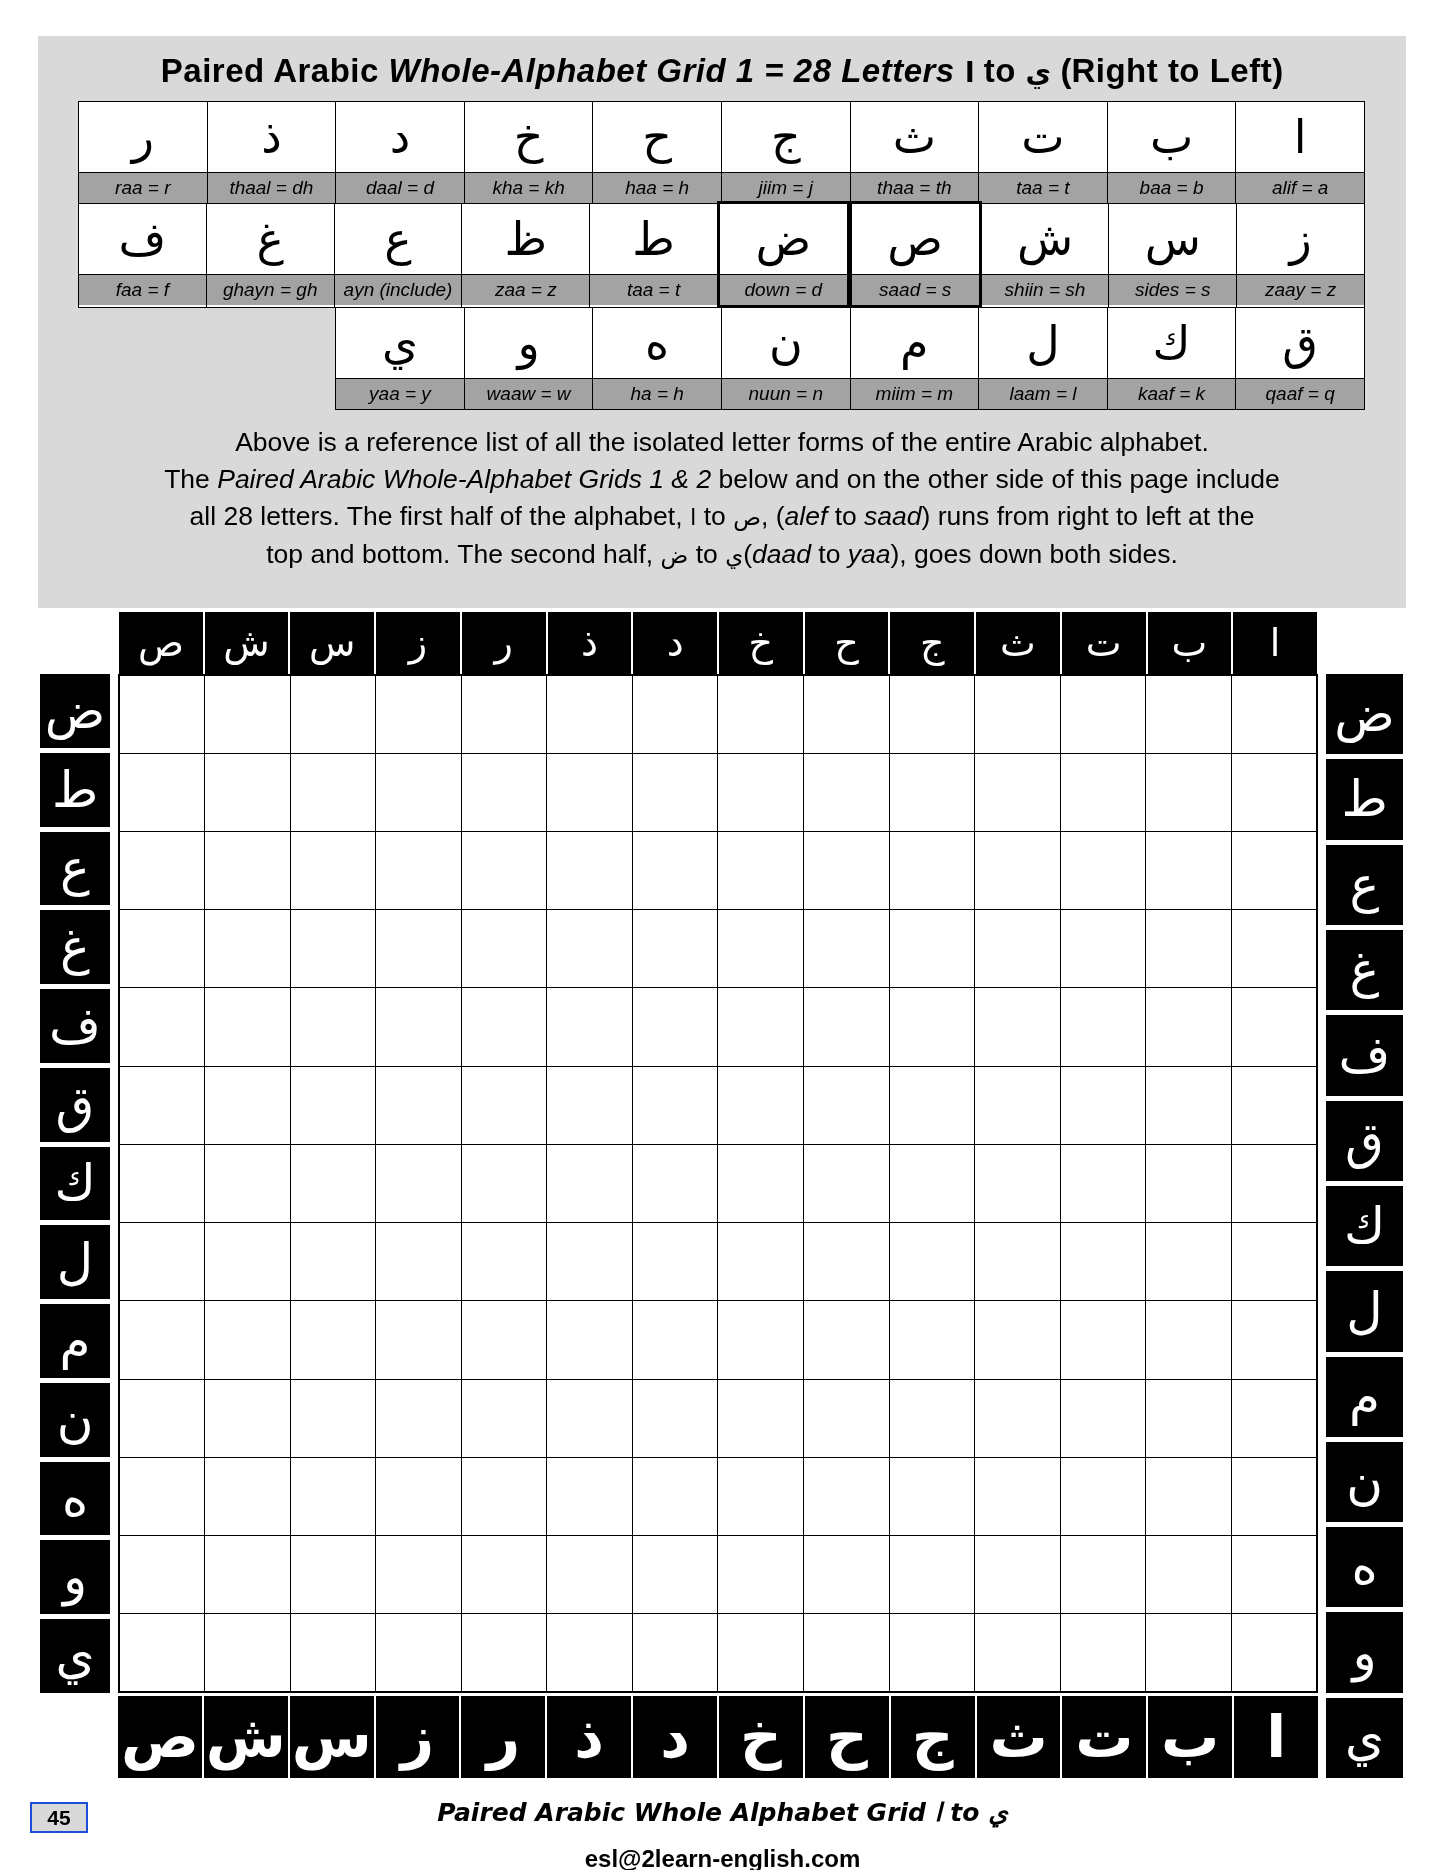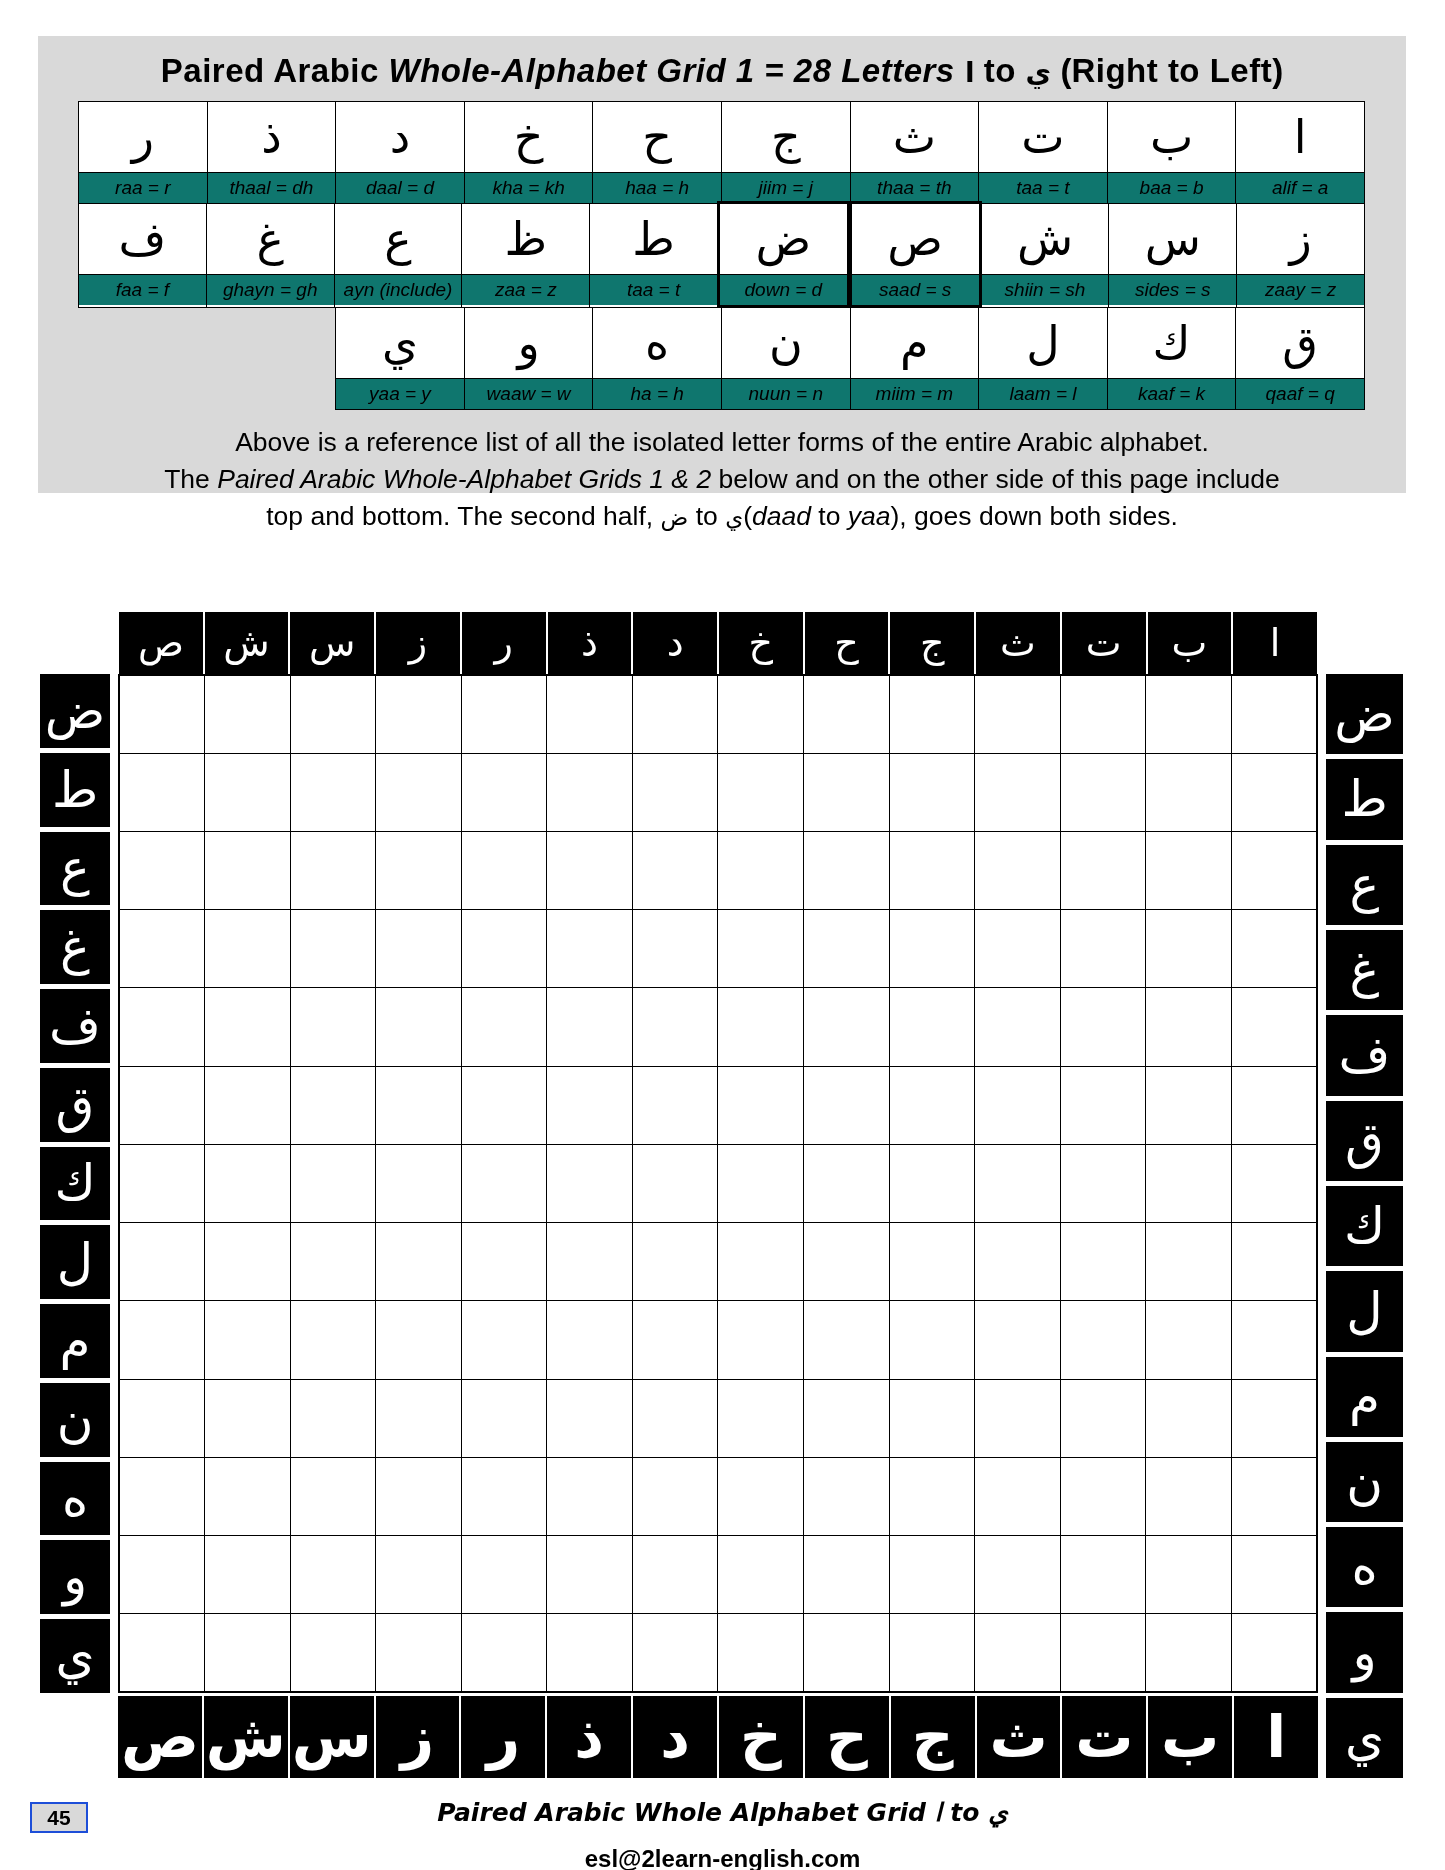--- a/index.html
+++ b/index.html
@@ -2,34 +2,34 @@
 <html><head>
 <meta charset="utf-8">
 <style>
   html,body{margin:0;padding:0;background:#fff;}
   body{width:1445px;height:1870px;position:relative;overflow:hidden;
        font-family:"Liberation Sans","DejaVu Sans",sans-serif;color:#000;}
   .ar{font-family:"DejaVu Sans",sans-serif;}
   .it{font-style:italic;}
 
   
-  .panel{position:absolute;left:38px;top:36px;width:1368px;height:457px;background:#d9d9d9;}
+  .panel{position:absolute;left:38px;top:36px;width:1368px;height:572px;background:#d9d9d9;}
   .title{margin-top:16px;text-align:center;font-size:33px;font-weight:bold;letter-spacing:.5px;white-space:nowrap;}
   .title .ar{font-size:28px;}
 
   
   .ref-table{width:1286px;margin:12px auto 0 auto;}
   .ref-row{display:flex;}
   .ref-row.row3{margin-left:20%;width:80%;}
   .ref-cell{flex:1;border:1px solid #000;margin-top:-1px;margin-left:-1px;background:#fff;}
   .ref-cell.hl{border:3px solid #000;margin-top:-3px;}
   .ref-letter{height:70px;display:flex;align-items:center;justify-content:center;
               font-family:"DejaVu Sans",sans-serif;font-size:46px;line-height:1;background:#fff;}
   .ref-label{height:30px;display:flex;align-items:center;justify-content:center;
-             background:#0f766e;border-top:1px solid #000;font-style:italic;font-size:19px;white-space:nowrap;overflow:hidden;}
+             background:#a3a3a3;border-top:1px solid #000;font-style:italic;font-size:19px;white-space:nowrap;overflow:hidden;}
 
   
   .intro{margin-top:14px;text-align:center;font-size:26.5px;line-height:37px;}
   .intro .ar{font-size:23px;}
 
   
   #biggrid{position:absolute;left:40px;top:612px;width:1363px;height:1166px;display:grid;
            grid-template-columns:78px repeat(14,1fr) 85px;
            grid-template-rows:62px repeat(13,1fr) 85px;background:#fff;}
   .gcell{background:#000;color:#fff;display:flex;align-items:center;justify-content:center;
@@ -174,20 +174,21 @@
         </div>
         <div class="ref-cell">
           <div class="ref-letter ar">ق</div>
           <div class="ref-label">qaaf = q</div>
         </div>
       </div>
     </div>
   <div class="intro">
       <div class="intro-line"><span>Above is a reference list of all the isolated letter forms of the entire Arabic alphabet.</span></div>
       <div class="intro-line"><span>The </span><span class="it ">Paired Arabic Whole-Alphabet Grids 1 &amp; 2</span><span>  below and on the other side of this page include</span></div>
+      <div class="intro-line"><span>all 28 letters.  The first half of the alphabet, </span><span class="ar">ا</span><span> to </span><span class="ar">ص</span><span>, (</span><span class="it ">alef</span><span> to </span><span class="it ">saad</span><span>) runs from right to left at the</span></div>
       <div class="intro-line"><span>top and bottom.  The second half, </span><span class="ar">ض</span><span> to  </span><span class="ar">ي</span><span>(</span><span class="it ">daad</span><span> to </span><span class="it ">yaa</span><span>), goes down both sides.</span></div>
     </div>
 </div>
 
 <div id="biggrid">
     <div class="gcell tcell" style="grid-area: 1 / 2;">ص</div>
     <div class="gcell tcell" style="grid-area: 1 / 3;">ش</div>
     <div class="gcell tcell" style="grid-area: 1 / 4;">س</div>
     <div class="gcell tcell" style="grid-area: 1 / 5;">ز</div>
     <div class="gcell tcell" style="grid-area: 1 / 6;">ر</div>

